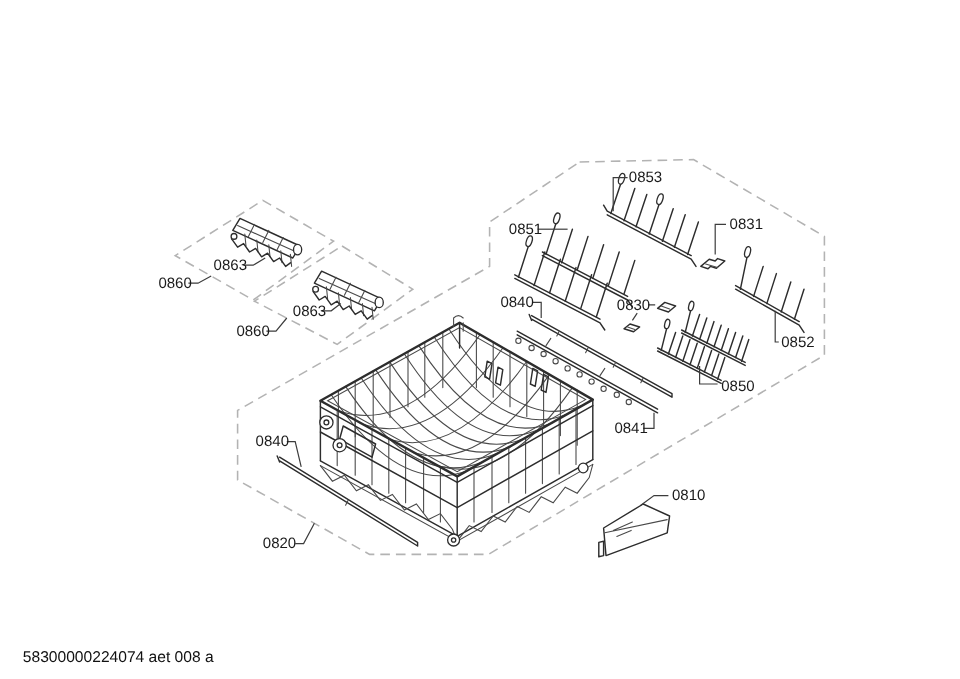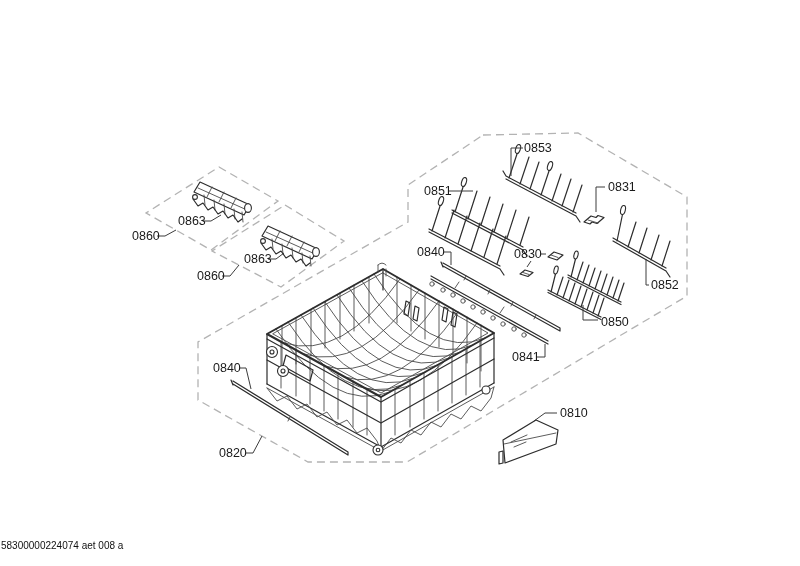--- a/index.html
+++ b/index.html
@@ -5,21 +5,21 @@
   html,body{margin:0;padding:0;background:#fff;}
   #stage{position:relative;width:800px;height:566px;background:#fff;overflow:hidden;
          font-family:"Liberation Sans", sans-serif;}
   svg{position:absolute;left:0;top:0;}
   .dash{fill:none;stroke:#b3b3b3;stroke-width:1.3;stroke-dasharray:8 5;}
   .ln{fill:none;stroke:#2d2d2d;stroke-width:1.2;stroke-linecap:round;stroke-linejoin:round;}
   .thin{fill:none;stroke:#4a4a4a;stroke-width:0.9;stroke-linecap:round;}
   .leader{fill:none;stroke:#3c3c3c;stroke-width:1;}
   .callout{font-family:"Liberation Sans",sans-serif;font-size:12.5px;fill:#1a1a1a;}
   .cap{fill:#fff;stroke:#2d2d2d;stroke-width:1.1;}
-  #doc-code{position:absolute;left:1px;top:540px;font-size:10px;color:#111;
+  #doc-code{position:absolute;left:19px;top:540px;font-size:13px;color:#111;
             font-family:"Liberation Sans",sans-serif;}
 </style>
 </head>
 <body>
 
 <div id="stage">
 <svg width="800" height="566" viewBox="0 0 800 566">
 
   <defs>
 

